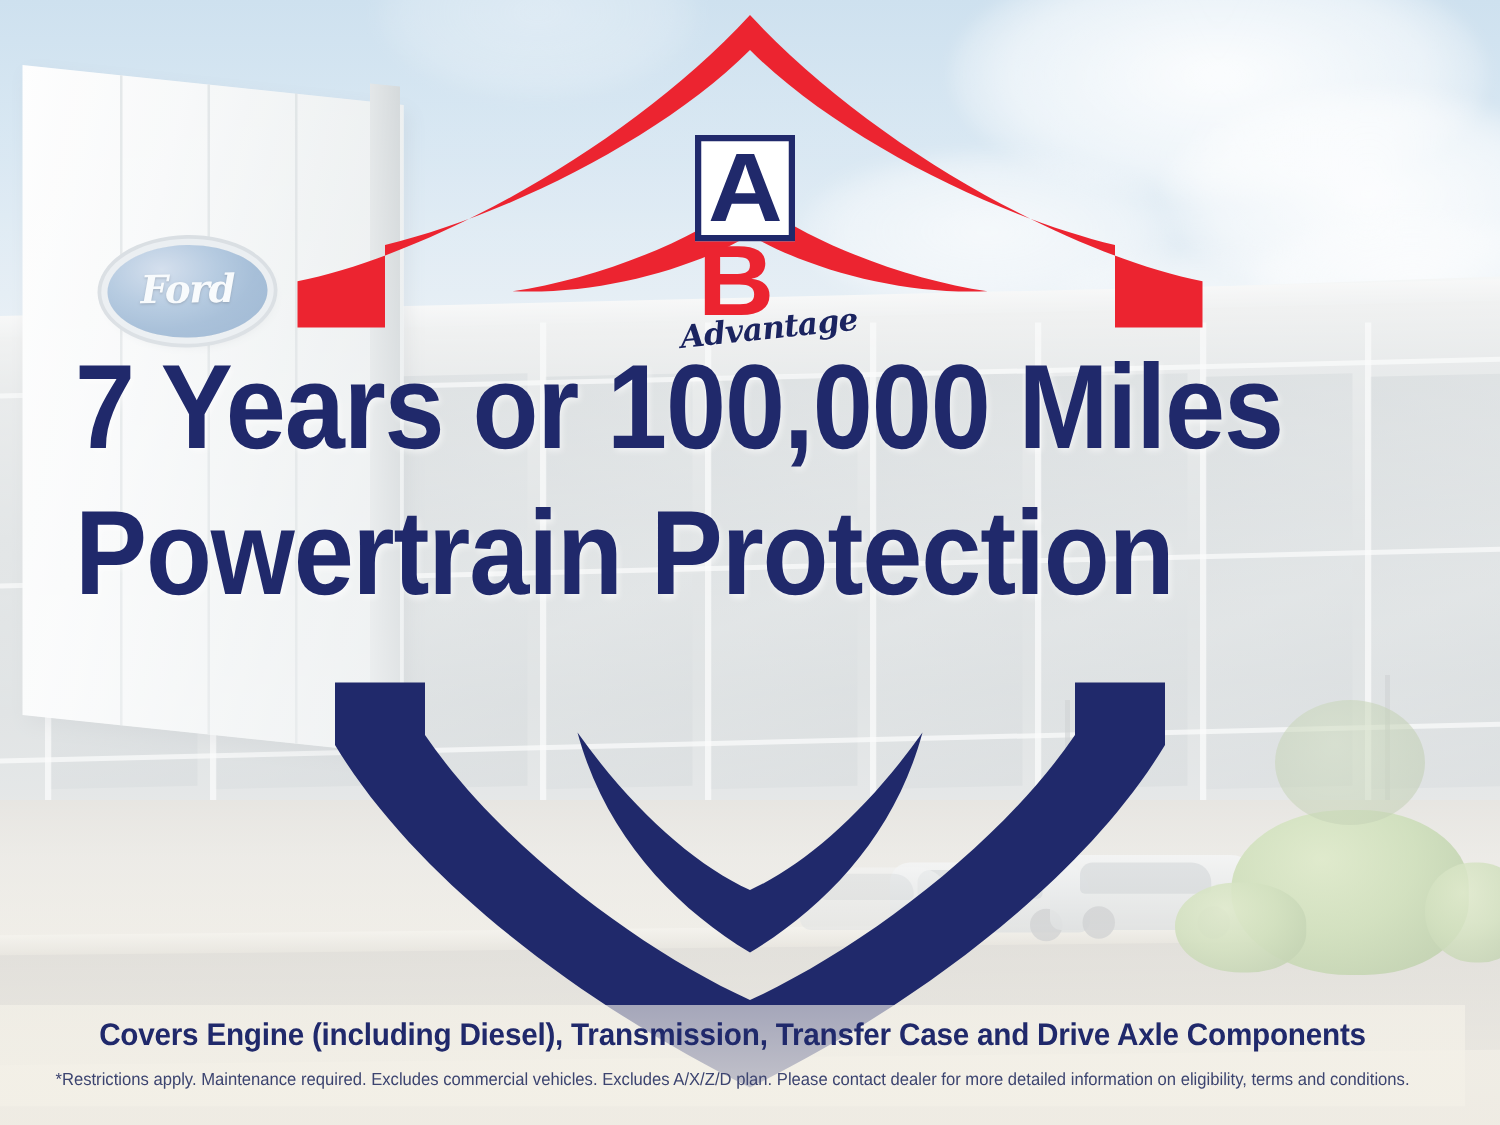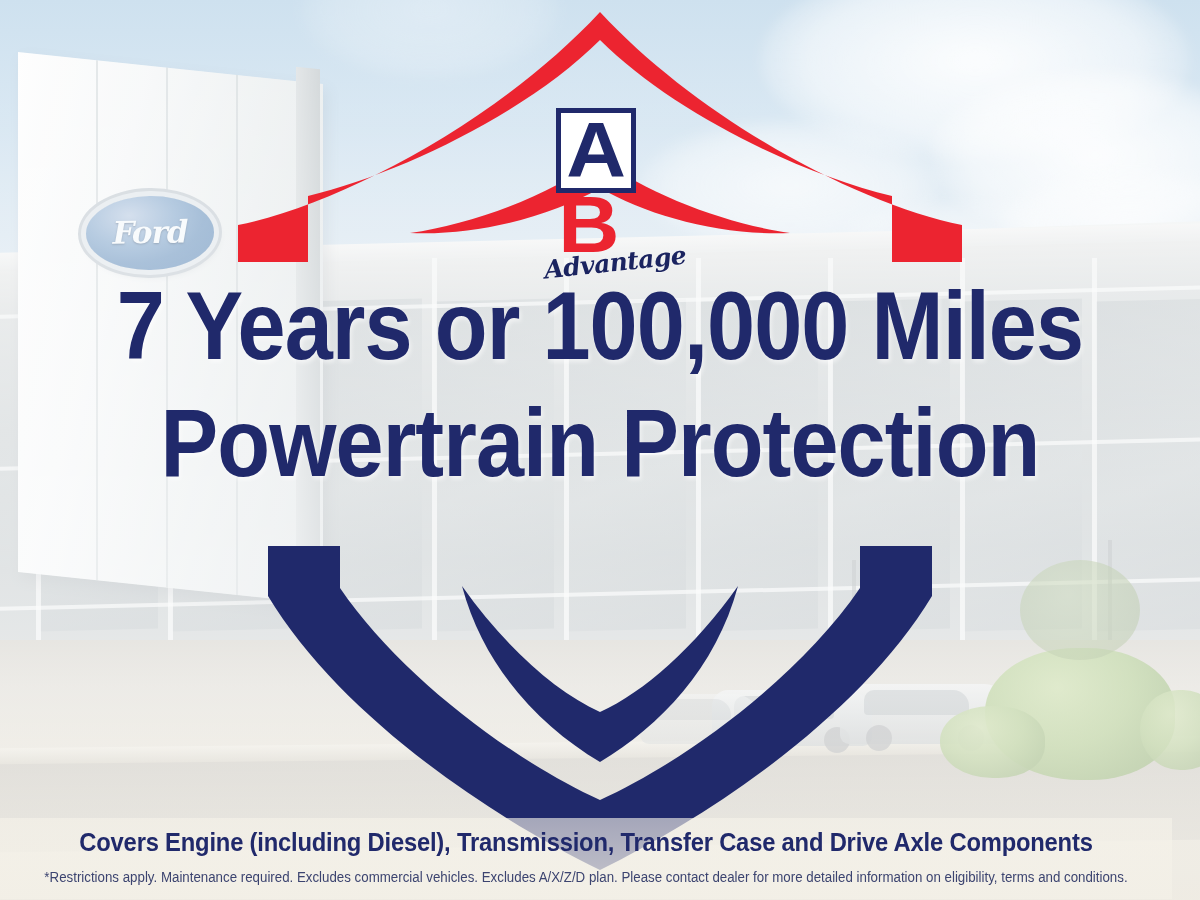--- a/index.html
+++ b/index.html
@@ -164,30 +164,30 @@
   .logo-advantage{
     position:absolute;left:-12px;top:140px;
     font-family:"DejaVu Serif", serif;font-style:italic;font-weight:700;
     font-size:25px;color:#1b2460;letter-spacing:-.5px;
     transform:rotate(-6deg);
     text-shadow:0 1px 0 rgba(255,255,255,.35);
   }
 
   
   .headline{
-    position:absolute;left:0;top:278px;width:1200px;text-align:center;
+    position:absolute;left:0;top:278px;width:1200px;
     font-family:"Liberation Sans", sans-serif;font-weight:700;
     color:#20296b;line-height:.99;
     text-shadow:2px 3px 5px rgba(255,255,255,.55);
   }
   .headline .l1{display:block;font-size:96px;transform:scaleX(.90);letter-spacing:-1px;}
   .headline .l2{display:block;font-size:96px;transform:scaleX(.90);letter-spacing:-1px;margin-top:22px;}
 
   
-  .footer-wrap{position:absolute;left:0;bottom:1px;width:1172px;}
+  .footer-wrap{position:absolute;left:0;bottom:15px;width:1172px;}
   .footer-band{
     background:linear-gradient(180deg,rgba(246,243,234,.62),rgba(243,240,231,.80));
     padding:10px 0 14px;
   }
   .covers-line{
     text-align:center;font-family:"Liberation Sans", sans-serif;font-weight:700;
     font-size:25px;color:#20296b;transform:scaleX(.95);letter-spacing:-.2px;
     white-space:nowrap;
   }
   .fineprint{

